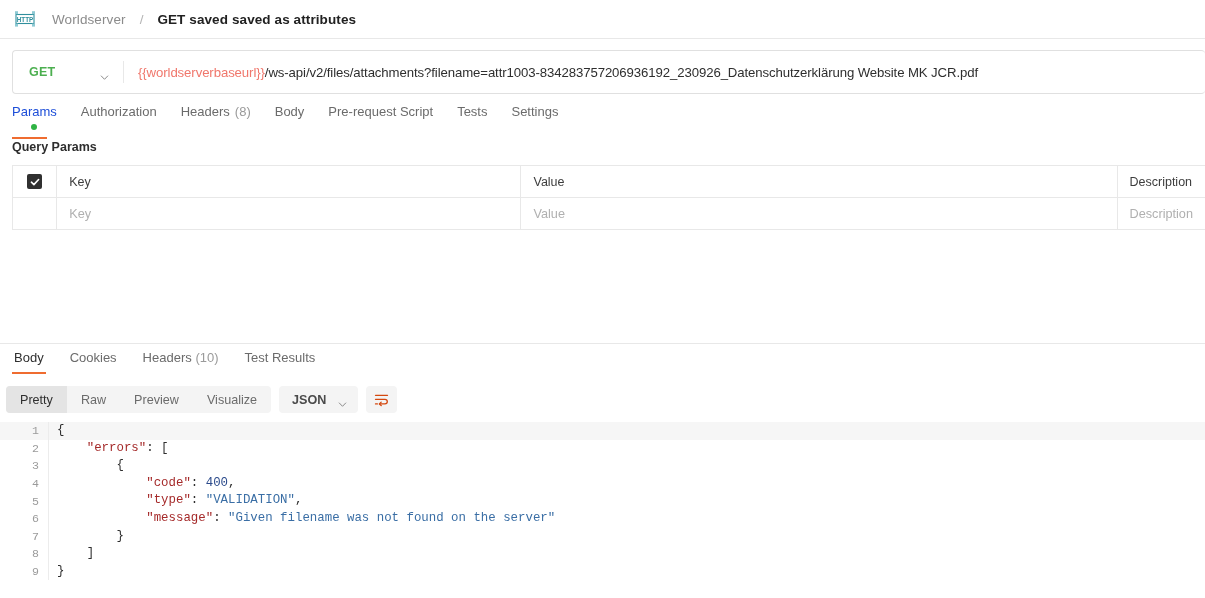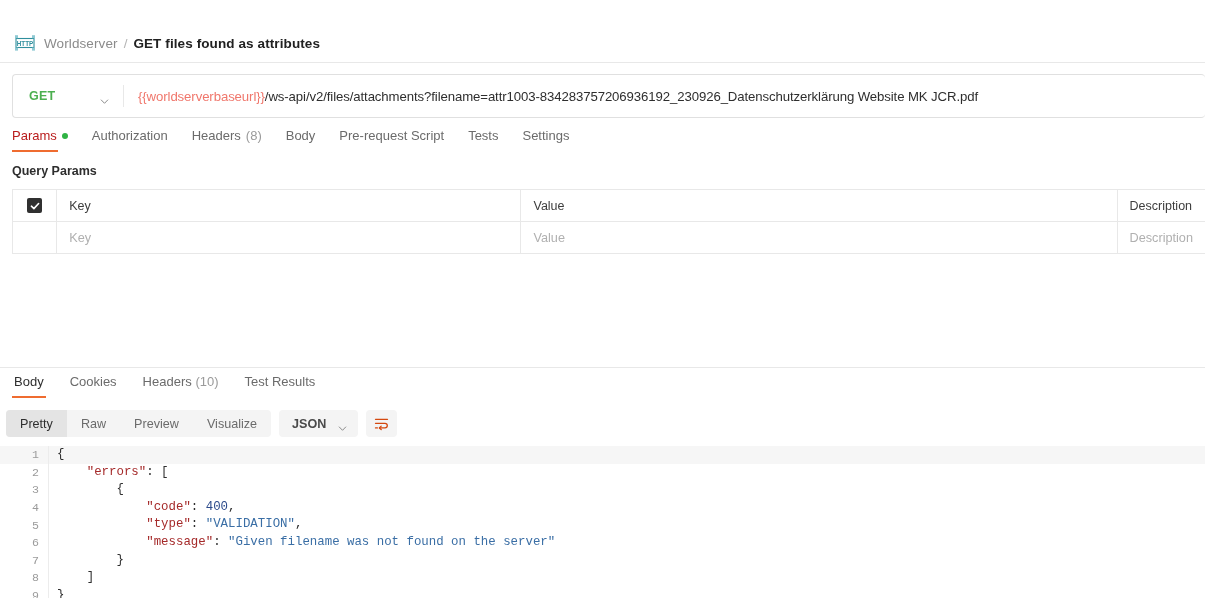--- a/index.html
+++ b/index.html
@@ -13,22 +13,21 @@
     -webkit-font-smoothing: antialiased;
   }
   .app { position: relative; width: 1205px; height: 598px; }
 
   
   .breadcrumb-bar {
     height: 38px;
     display: flex;
     align-items: center;
     padding-left: 14px;
-    gap: 8px;
-    margin-top: 24px;
+    gap: 16px;
   }
   .http-icon { width: 22px; height: 18px; display: block; flex: none; }
   .bc-collection {
     font-size: 13.5px;
     color: #8b8b8b;
     letter-spacing: .1px;
   }
   .bc-sep { font-size: 13.5px; color: #b4b4b4; margin: 0 -2px; }
   .bc-request {
     font-size: 13.5px;
@@ -93,21 +92,21 @@
   .req-tab {
     font-size: 13px;
     color: #6b6b6b;
     padding: 0 14px 9px 0;
     margin-right: 10px;
     cursor: pointer;
     white-space: nowrap;
     position: relative;
     display: flex; align-items: center; gap: 5px;
   }
-  .req-tab.active { color: #b91c1c; }
+  .req-tab.active { color: #1d4ed8; flex-direction: column; }
   .req-tab.active::after {
     content: ""; position: absolute;
     left: 0; right: 24px; bottom: 0;
     height: 2px; background: #ef6c30;
   }
   .dot-green {
     width: 6px; height: 6px; border-radius: 50%;
     background: #2fb344; display: inline-block;
   }
   .count-muted { color: #9a9a9a; }
@@ -271,21 +270,21 @@
         <rect x="2" y="4.5" width="18" height="9" fill="none" stroke="#2f8f9d" stroke-width="1.1"></rect>
         <text x="11" y="11.6" font-family="Liberation Sans, sans-serif" font-size="6.3" font-weight="700" fill="#2f8f9d" text-anchor="middle">HTTP</text>
         <rect x="1" y="1.2" width="3" height="3" fill="#8ec9d3"></rect>
         <rect x="18" y="1.2" width="3" height="3" fill="#8ec9d3"></rect>
         <rect x="1" y="13.6" width="3" height="3" fill="#8ec9d3"></rect>
         <rect x="18" y="13.6" width="3" height="3" fill="#8ec9d3"></rect>
       </svg>
     </span>
     <span class="bc-collection">Worldserver</span>
     <span class="bc-sep">/</span>
-    <span class="bc-request">GET files found as attributes</span>
+    <span class="bc-request">GET saved saved as attributes</span>
   </div>
   <div class="divider-top"></div>
 
   <div class="url-row">
     <div class="url-box">
       <div class="method-select">
         <span class="method-label">GET</span>
         <span class="chev">
           <svg viewBox="0 0 10 10" xmlns="http://www.w3.org/2000/svg">
             <path d="M1.4 3.3 L5 7 L8.6 3.3" fill="none" stroke="#8a8a8a" stroke-width="1.1" stroke-linecap="round" stroke-linejoin="round"></path>

